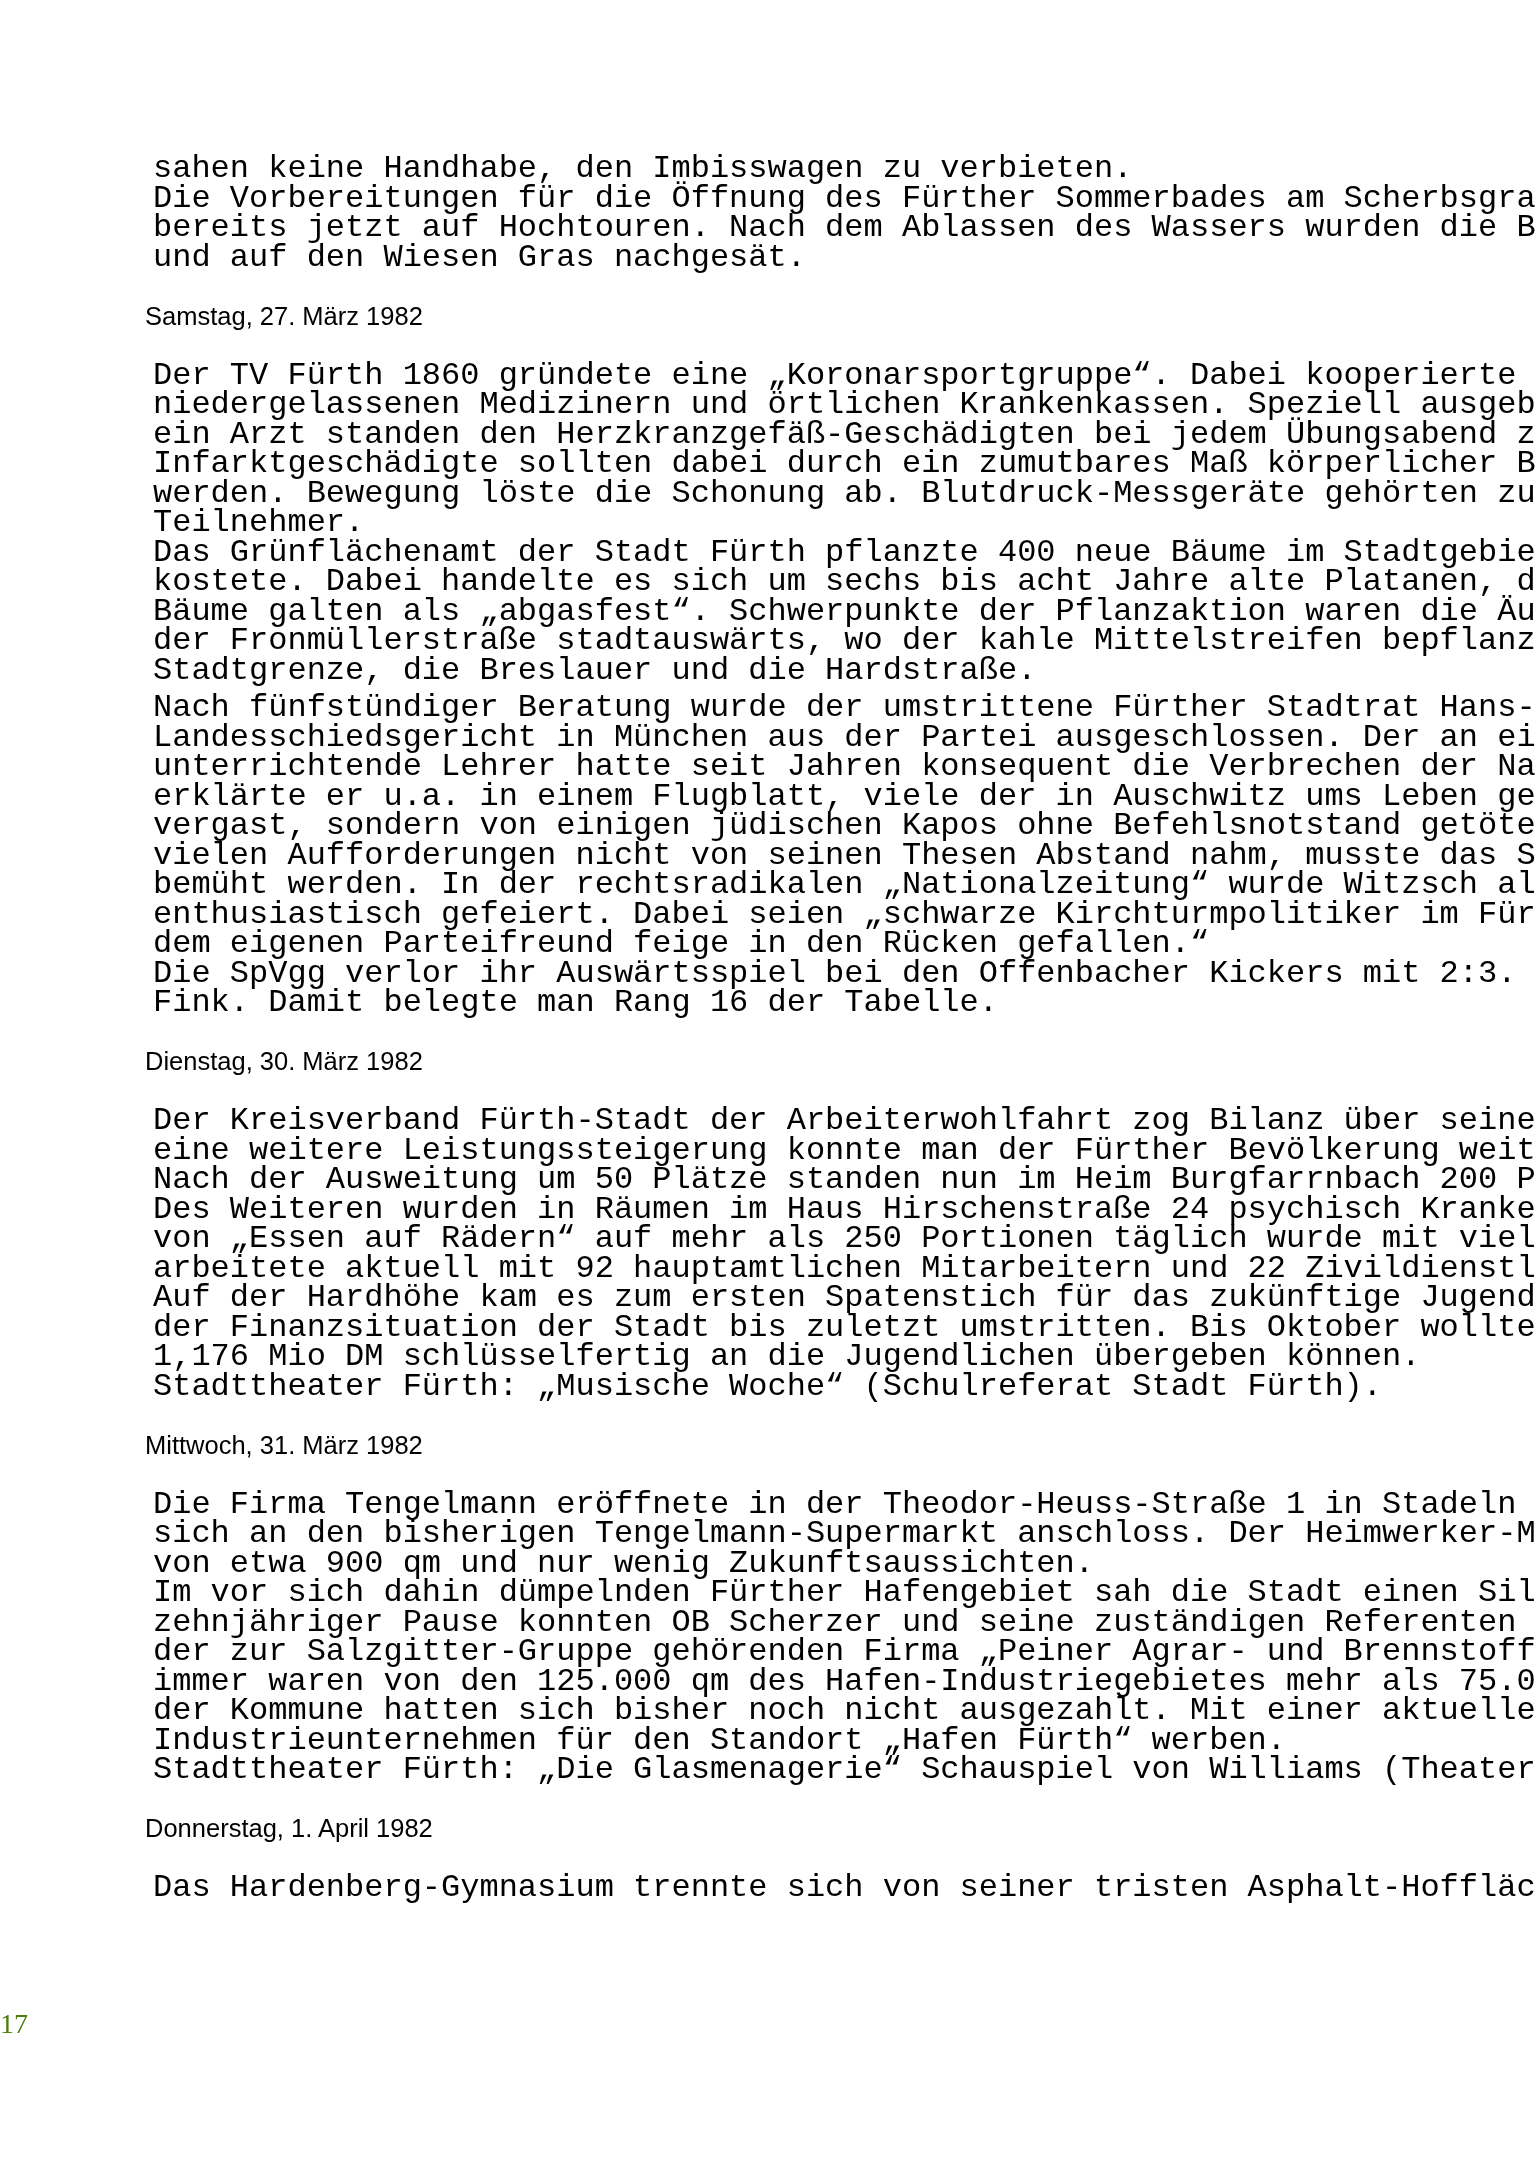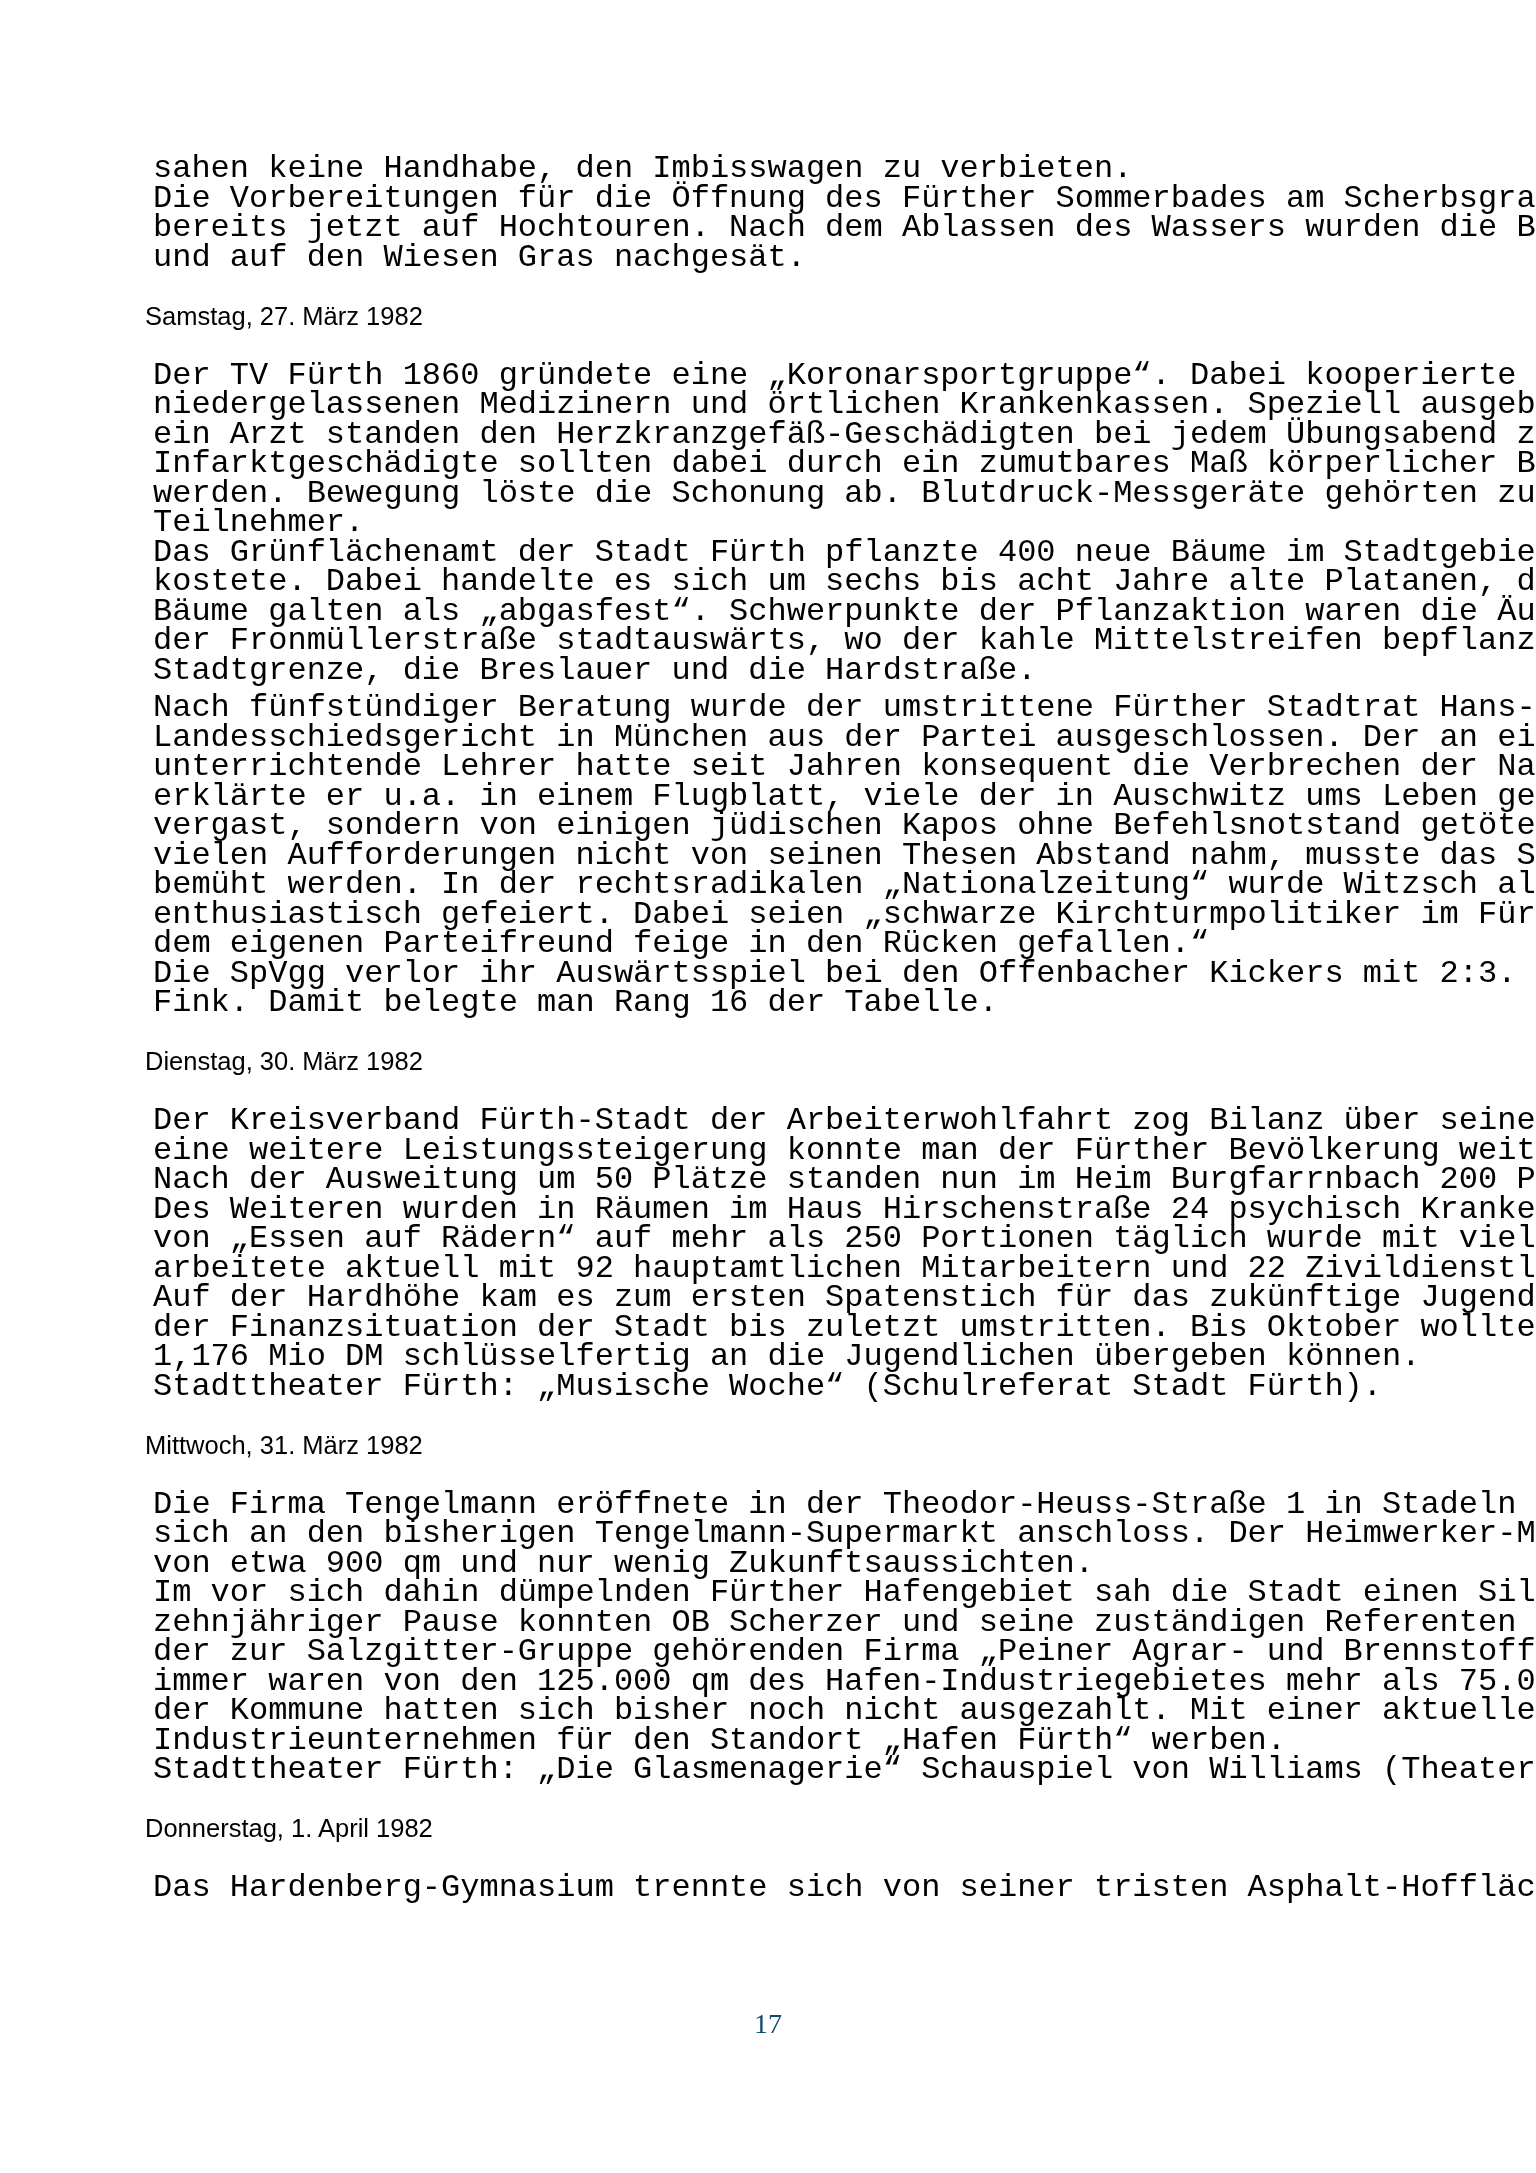--- a/index.html
+++ b/index.html
@@ -36,25 +36,24 @@
     line-height: 29.5px;
     font-weight: normal;
     white-space: pre;
     color: #000000;
   }
   .page-number {
     position: absolute;
     left: 0;
     right: 0;
     top: 2008px;
-    text-align: center;
     font-family: "Liberation Serif", serif;
     font-size: 28px;
     line-height: 32px;
-    color: #0c4a6e;
+    color: #4d7c0f;
   }
 </style>
 </head>
 <body>
 
 <div class="page">
   <main class="content">
 
     <p class="para">sahen keine Handhabe, den Imbisswagen zu verbieten.
 Die Vorbereitungen für die Öffnung des Fürther Sommerbades am Scherbsgraben im Monat Mai liefen

